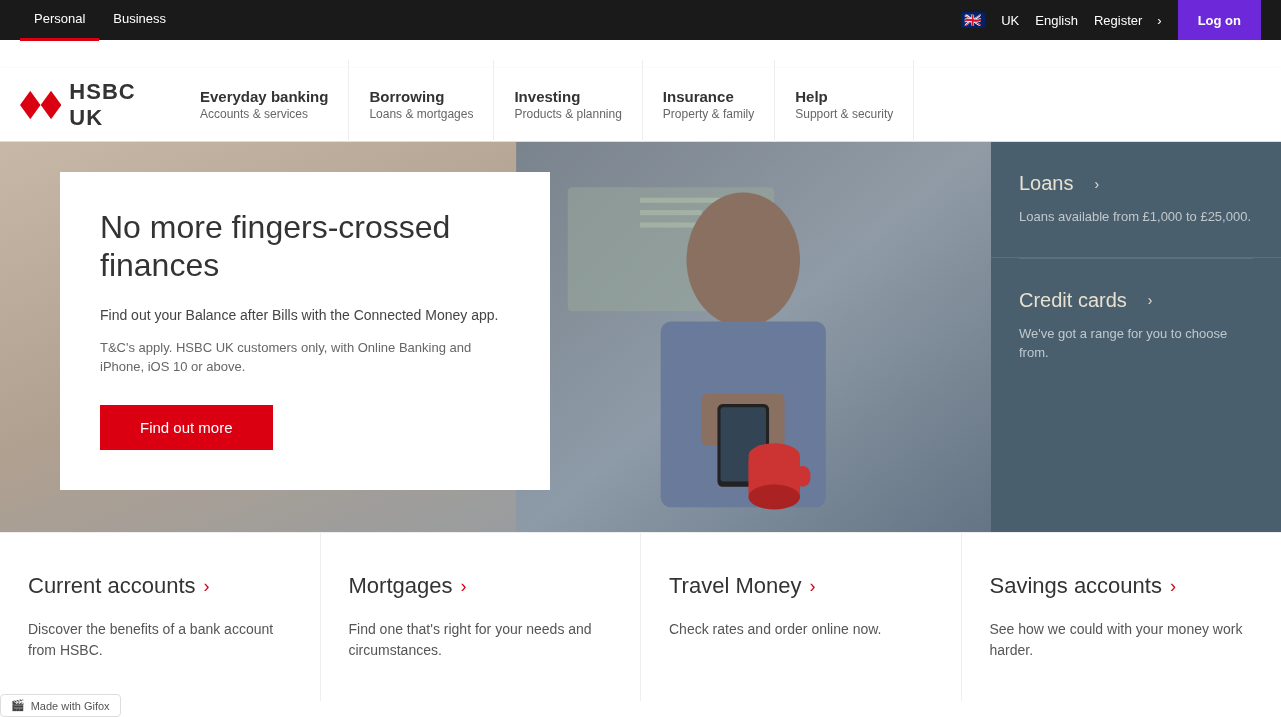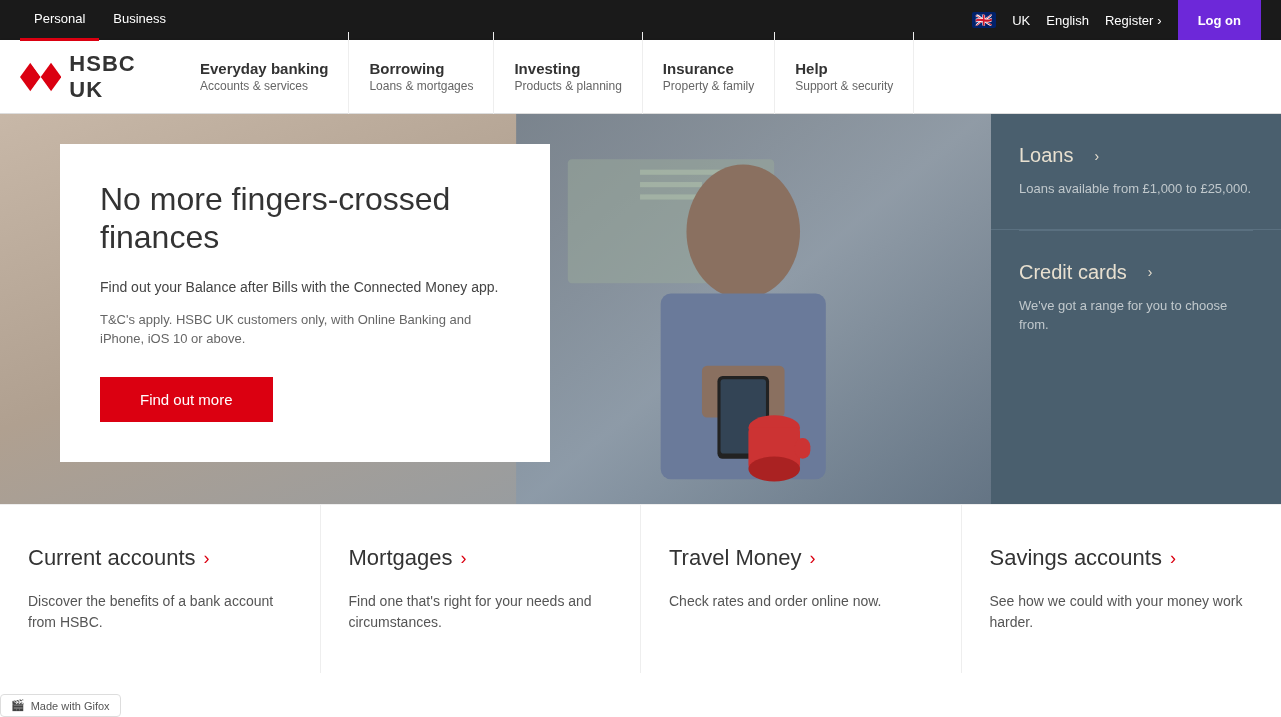--- a/index.html
+++ b/index.html
@@ -34,31 +34,32 @@
     .log-on-btn {
       background: #6d28d9;
       color: #fff;
       border: none;
       padding: 0 20px;
       height: 40px;
       font-size: 13px;
       cursor: pointer;
       font-weight: bold;
     }
-    .register-link { display: flex; align-items: flex-end; gap: 4px; }
+    .register-link { display: flex; align-items: flex-end; gap: 15px; }
 
     
     .nav-bar {
       background: #fff;
       display: flex;
       align-items: center;
       padding: 0 20px;
       height: 74px;
       border-bottom: 1px solid #ddd;
       box-shadow: 0 1px 3px rgba(0,0,0,0.1);
+      margin-top: 28px;
     }
     .logo-area { display: flex; align-items: center; margin-right: 30px; }
     .hsbc-logo {
       width: 130px;
       display: flex;
       align-items: center;
       gap: 8px;
     }
     .logo-diamond {
       width: 55px;

